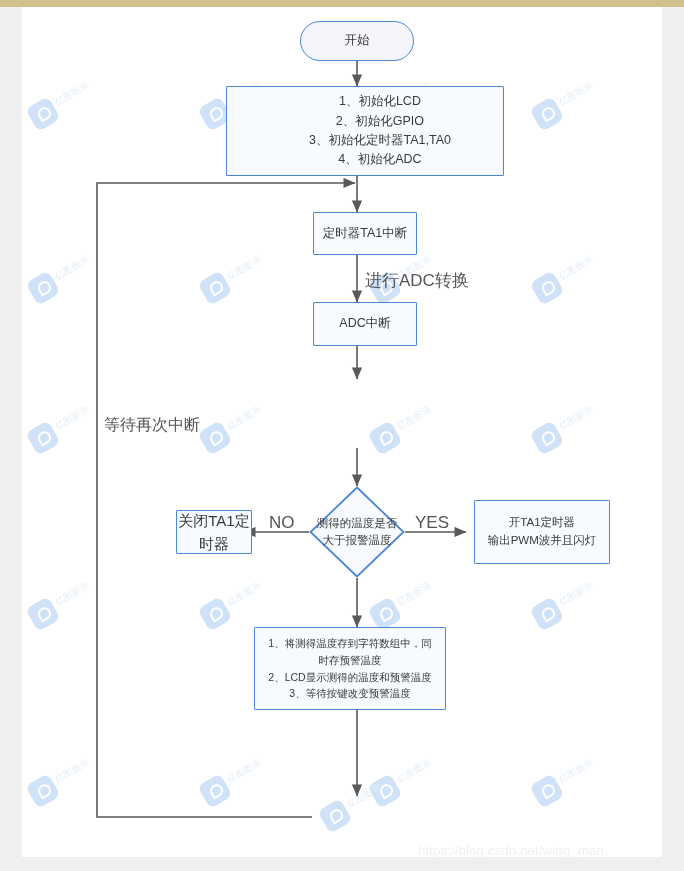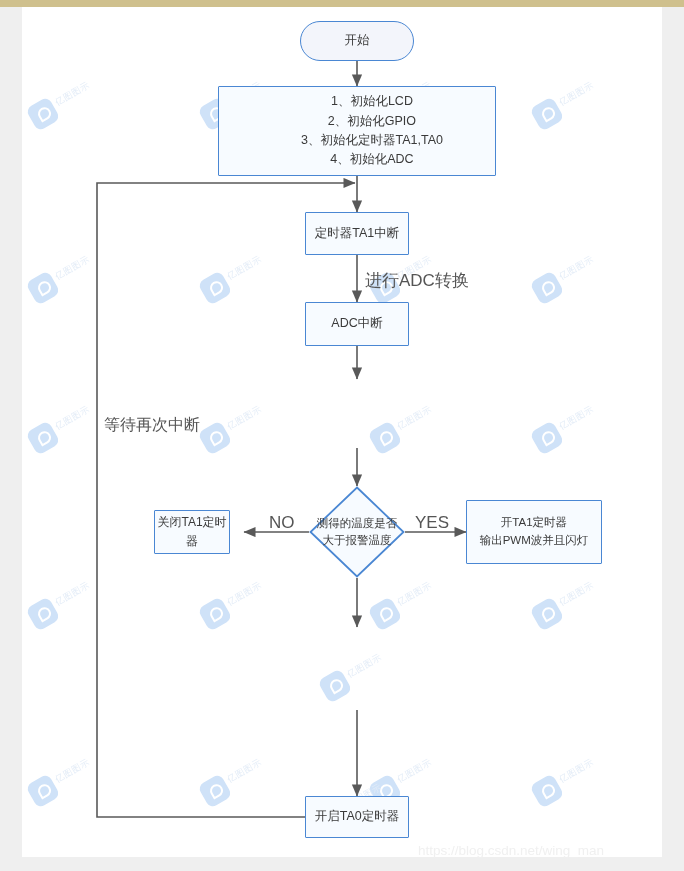--- a/index.html
+++ b/index.html
@@ -80,21 +80,21 @@
     text-align: center;
     font-size: 12.5px;
     line-height: 1.55;
     white-space: pre-line;
   }
   .node.terminator {
     border-radius: 22px;
     background: #f3f5fb;
     border-color: #4a87d3;
   }
-  .node.proc { border-radius: 1px; }
+  .node.proc { border-radius: 1px; margin-left: 8px; }
   .node.proc-left { text-align: left; }
 
   
   .diamond {
     position: absolute;
   }
   .diamond .dshape {
     position: absolute; left: 0; top: 0;
     width: 100%; height: 100%;
   }
@@ -279,27 +279,30 @@
 
 
       <div class="diamond" style="left:287px; top:479px; width:96px; height:92px;">
         <svg class="dshape" viewBox="0 0 96 92" preserveAspectRatio="none">
           <polygon points="48,1.5 94.5,46 48,90.5 1.5,46" fill="#f7fbff" stroke="#4a87d3" stroke-width="1.8"></polygon>
         </svg>
         <div class="dlabel" style="left:-18px; right:-18px;">测得的温度是否
 大于报警温度</div>
       </div>
 
-      <div class="node proc" style="left:132px; top:503px; width:76px; height:44px; font-size:12px;">关闭TA1定时器</div>
+      <div class="node proc" style="left:146px; top:503px; width:76px; height:44px; font-size:15px;">关闭TA1定时器</div>
 
       <div class="node proc" style="left:444px; top:493px; width:136px; height:64px; font-size:11.5px;">开TA1定时器
 输出PWM波并且闪灯</div>
 
-
-      <div class="node proc" style="left:283px; top:789px; width:104px; height:42px;">开启TA0定时器</div>
+      <div class="node proc proc-left" style="left:224px; top:620px; width:192px; height:83px; font-size:10.5px; line-height:1.6; padding:0 8px; text-align:center;">1、将测得温度存到字符数组中，同
+时存预警温度
+2、LCD显示测得的温度和预警温度
+3、等待按键改变预警温度</div>
+
 
       <div class="edge-label" style="left:343px; top:262px;">进行ADC转换</div>
 
       <div class="edge-label" style="left:247px; top:506px;text-align:right;">NO</div>
 
       <div class="edge-label" style="left:393px; top:506px;">YES</div>
 
       <div class="edge-label small" style="left:82px; top:408px;">等待再次中断</div>
 
     </div>

